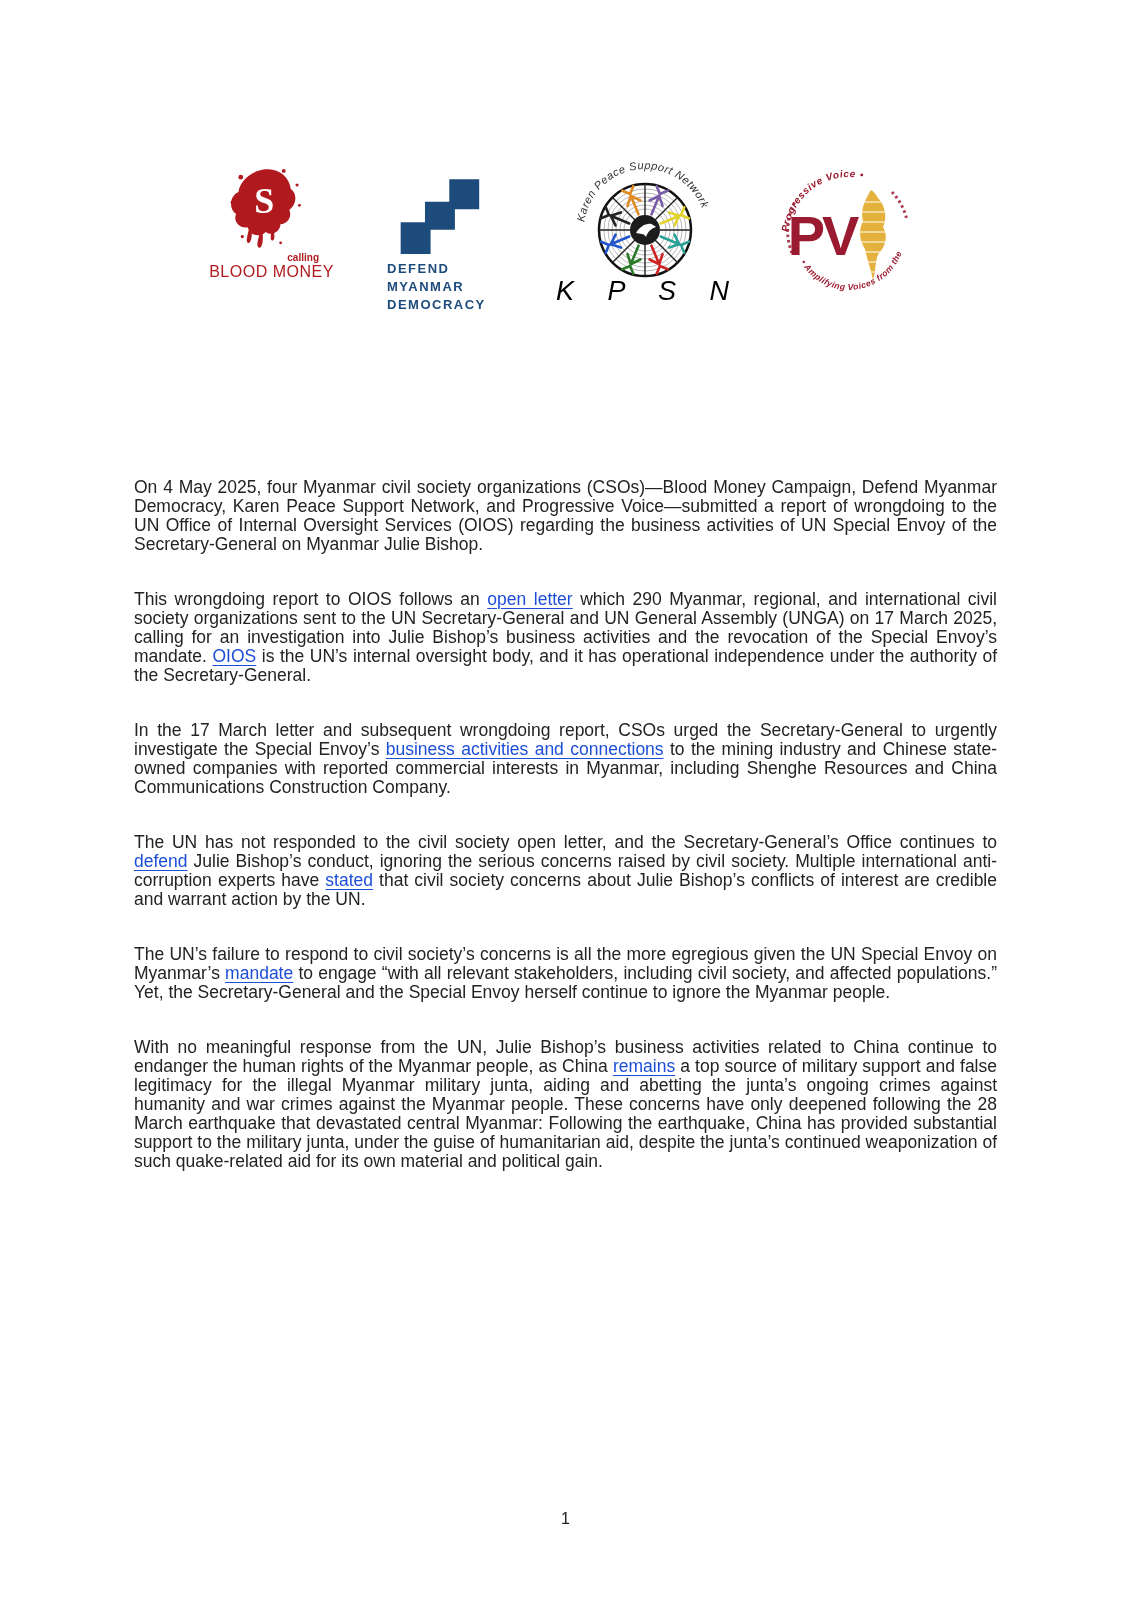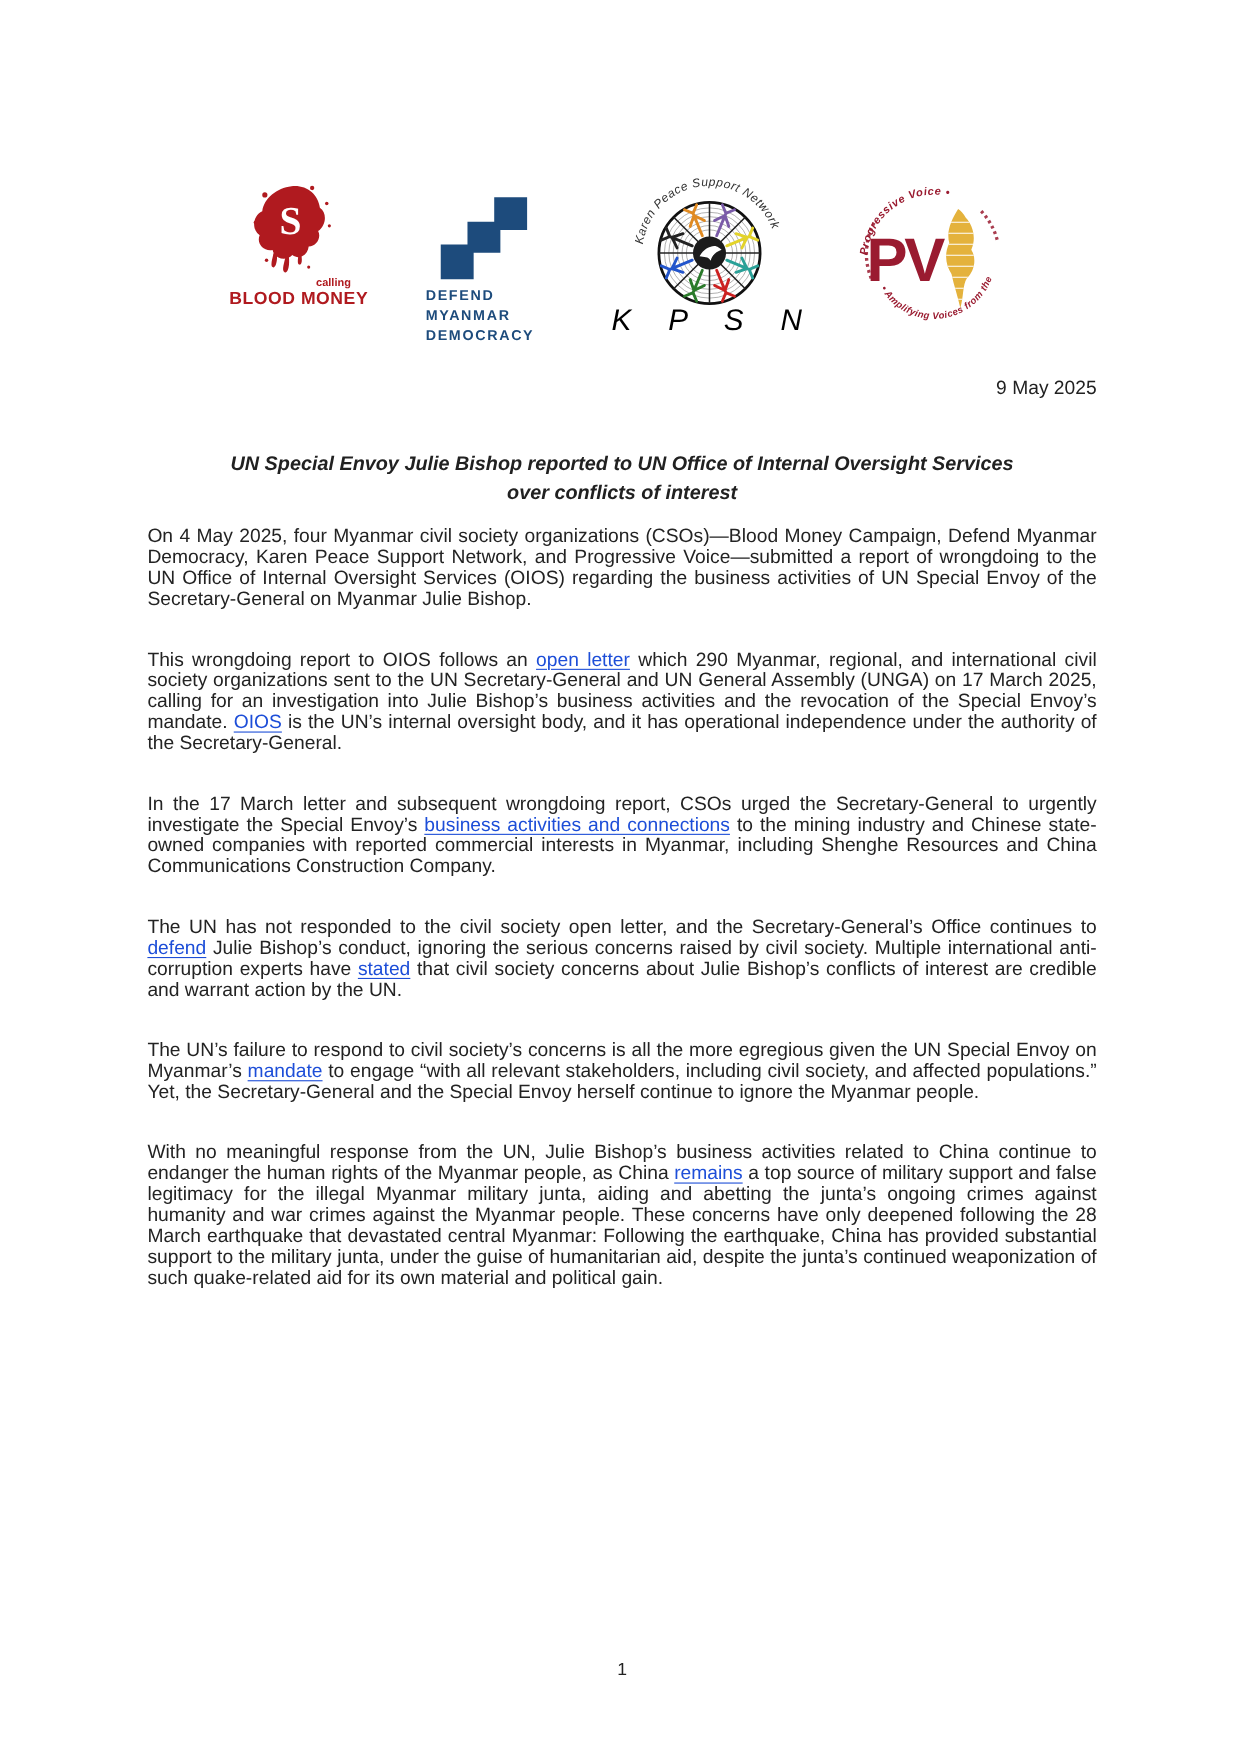--- a/index.html
+++ b/index.html
@@ -10,21 +10,21 @@
   }
   
   .logos{
     position:absolute;top:158px;left:0;right:0;
     display:flex;justify-content:center;align-items:flex-start;gap:52px;
   }
   .logo{display:flex;flex-direction:column;align-items:center;}
   
   .logo.bm{width:120px;padding-top:6px;}
   .bm-campaign{font-size:10px;color:#b01a1f;align-self:flex-end;margin:-4px 6px 0 0;font-weight:bold;}
-  .bm-name{font-size:16px;font-weight:bold;color:#b01a1f;letter-spacing:.5px;white-space:nowrap;padding-left:13px;}
+  .bm-name{font-size:16px;font-weight:normal;color:#b01a1f;letter-spacing:.5px;white-space:nowrap;padding-left:13px;}
   
   .logo.dmd{width:130px;padding-top:10px;align-items:flex-start;padding-left:10px;}
   .dmd-text{font-size:13px;font-weight:bold;color:#1d4b7c;letter-spacing:1.5px;line-height:18px;margin-top:6px;}
   
   .logo.kpsn{width:150px;}
   .kpsn-initials{font-size:27px;color:#000;letter-spacing:13px;font-weight:500;margin:-2px 0 0 10px;white-space:nowrap;font-style:italic;}
   
   .logo.pv{width:155px;}
   
   .meta{position:absolute;left:134px;right:134px;top:337px;}
@@ -189,27 +189,22 @@
             <line x1="80" y1="104" x2="120" y2="104"></line>
               <line x1="80" y1="114" x2="120" y2="114"></line>
           </g>
         </g>
         <text x="48" y="97" font-size="56" font-weight="bold" fill="#9a1b30" letter-spacing="-3" text-anchor="middle">PV</text>
       </svg>
     </div>
   </header>
 
   <div class="meta">
-    <div class="date">9 May 2025</div>
   </div>
 
-  <h1 class="doc-title">
-    <span>UN Special Envoy Julie Bishop reported to UN Office of Internal Oversight Services</span><br>
-    <span>over conflicts of interest</span>
-  </h1>
 
   <main class="body-text" id="paragraph-host">
       <p class="para"><span>On 4 May 2025, four Myanmar civil society organizations (CSOs)—Blood Money Campaign, Defend Myanmar Democracy, Karen Peace Support Network, and Progressive Voice—submitted a report of wrongdoing to the UN Office of Internal Oversight Services (OIOS) regarding the business activities of UN Special Envoy of the Secretary-General on Myanmar Julie Bishop.</span></p>
       <p class="para"><span>This wrongdoing report to OIOS follows an </span><a class="link" href="#">open letter</a><span> which 290 Myanmar, regional, and international civil society organizations sent to the UN Secretary-General and UN General Assembly (UNGA) on 17 March 2025, calling for an investigation into Julie Bishop’s business activities and the revocation of the Special Envoy’s mandate. </span><a class="link" href="#">OIOS</a><span> is the UN’s internal oversight body, and it has operational independence under the authority of the Secretary-General.</span></p>
       <p class="para"><span>In the 17 March letter and subsequent wrongdoing report, CSOs urged the Secretary-General to urgently investigate the Special Envoy’s </span><a class="link" href="#">business activities and connections</a><span> to the mining industry and Chinese state-owned companies with reported commercial interests in Myanmar, including Shenghe Resources and China Communications Construction Company.</span></p>
       <p class="para"><span>The UN has not responded to the civil society open letter, and the Secretary-General’s Office continues to </span><a class="link" href="#">defend</a><span> Julie Bishop’s conduct, ignoring the serious concerns raised by civil society. Multiple international anti-corruption experts have </span><a class="link" href="#">stated</a><span> that civil society concerns about Julie Bishop’s conflicts of interest are credible and warrant action by the UN.</span></p>
       <p class="para"><span>The UN’s failure to respond to civil society’s concerns is all the more egregious given the UN Special Envoy on Myanmar’s </span><a class="link" href="#">mandate</a><span> to engage “with all relevant stakeholders, including civil society, and affected populations.” Yet, the Secretary-General and the Special Envoy herself continue to ignore the Myanmar people.</span></p>
       <p class="para"><span>With no meaningful response from the UN, Julie Bishop’s business activities related to China continue to endanger the human rights of the Myanmar people, as China </span><a class="link" href="#">remains</a><span> a top source of military support and false legitimacy for the illegal Myanmar military junta, aiding and abetting the junta’s ongoing crimes against humanity and war crimes against the Myanmar people. These concerns have only deepened following the 28 March earthquake that devastated central Myanmar: Following the earthquake, China has provided substantial support to the military junta, under the guise of humanitarian aid, despite the junta’s continued weaponization of such quake-related aid for its own material and political gain.</span></p>
     </main>
 

